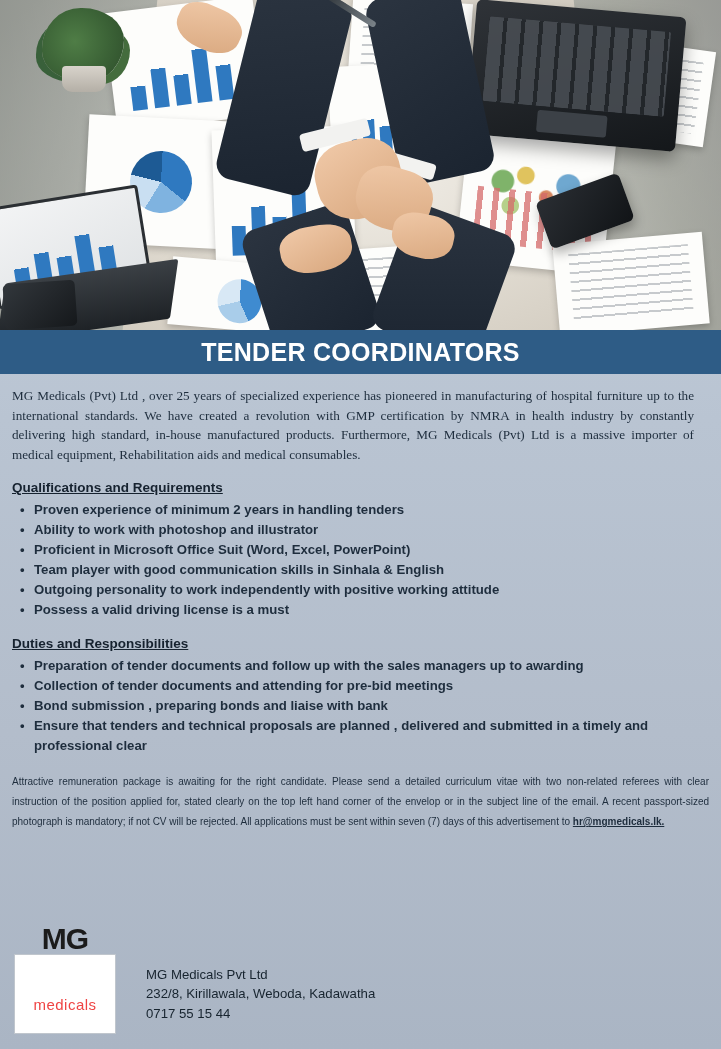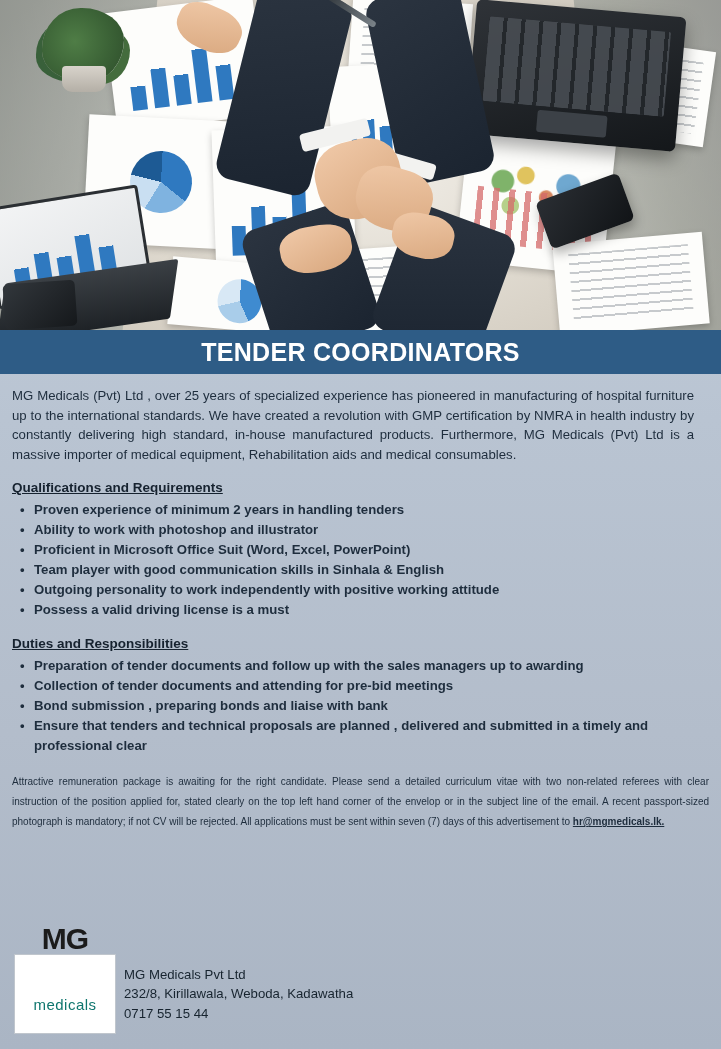--- a/index.html
+++ b/index.html
@@ -216,20 +216,21 @@
   .content {
     padding: 12px 12px 0 12px;
     color: #1b2a3a;
   }
   .intro {
     font-size: 13.2px;
     line-height: 19.5px;
     text-align: justify;
     margin: 0 15px 16px 0;
     color: #1e2d3d;
+    font-family: Liberation Serif, serif;
   }
   .section-head {
     font-size: 13.5px;
     font-weight: bold;
     text-decoration: underline;
     margin: 0 0 5px 0;
     color: #16222f;
   }
   ul.bullets {
     list-style: none;
@@ -289,31 +290,31 @@
   .logo-mg {
     font-size: 30px;
     font-weight: bold;
     color: #1b1b1b;
     line-height: 28px;
     letter-spacing: -1px;
     position: relative;
   }
   .logo-word {
     font-size: 15px;
-    color: #0f766e;
+    color: #ef4444;
     letter-spacing: .5px;
     line-height: 16px;
   }
   .logo-sub {
     font-size: 7px;
     color: #444;
     letter-spacing: .4px;
   }
   .company {
-    margin-left: 8px;
+    margin-left: 30px;
     font-size: 13.2px;
     line-height: 19.5px;
     color: #17242f;
   }
   .company .site {
     font-weight: bold;
     text-decoration: underline;
   }
 </style>
 </head>

